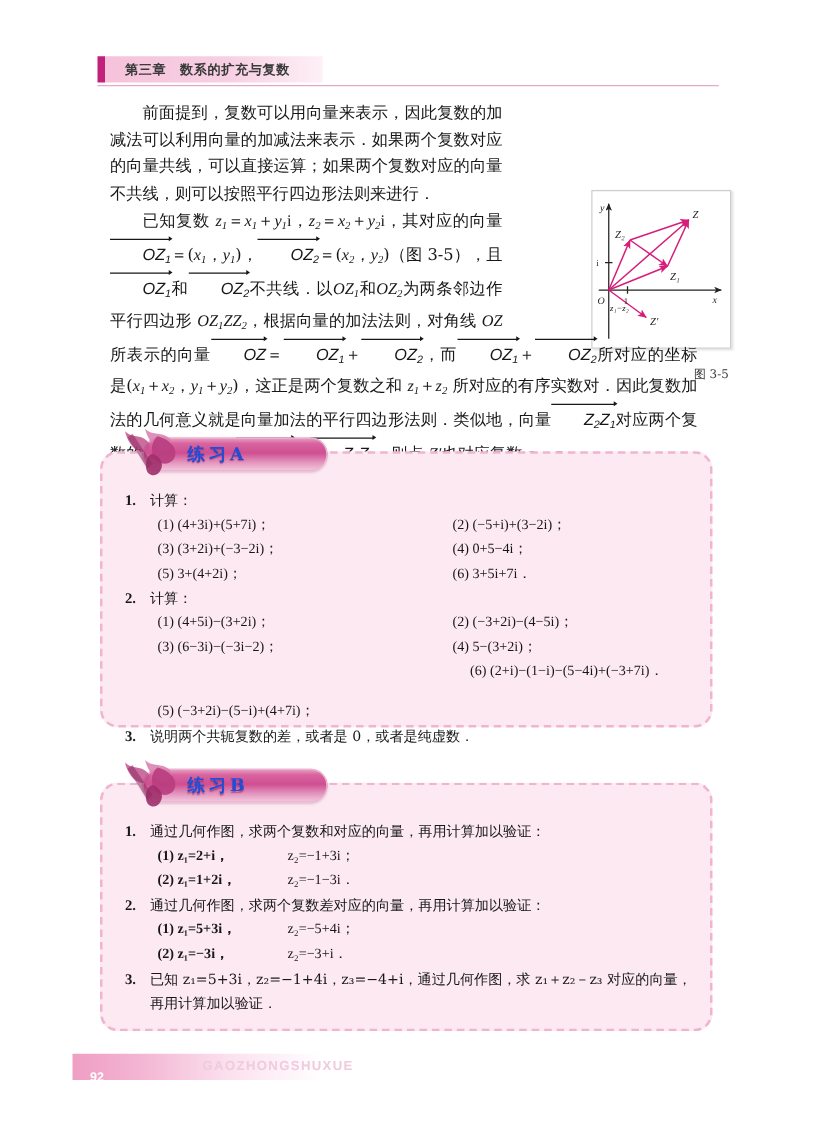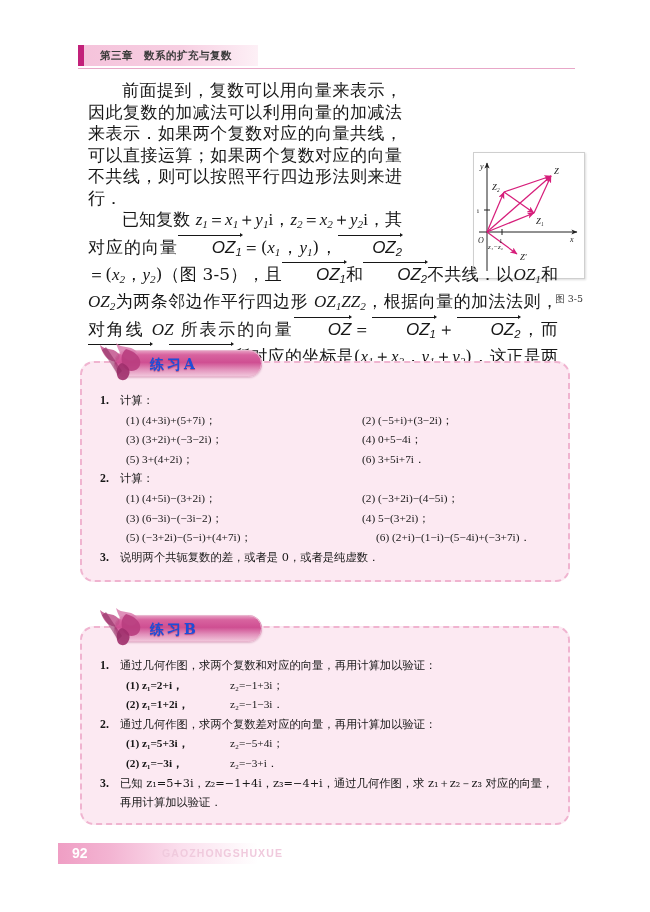--- a/index.html
+++ b/index.html
@@ -58,21 +58,21 @@
     height: 1px;
     background: #e8a7c8;
   }
 
   
   .body-text {
     position: absolute;
     left: 88px;
     top: 80px;
     width: 470px;
-    font-size: 17px;
+    font-size: 13px;
     line-height: 21.5px;
     text-align: justify;
     font-family: "DejaVu Serif", serif;
     color: #171717;
   }
   .body-text p { margin: 0; }
   .indent { text-indent: 2em; }
   .wrap-fig {
     float: right;
     width: 146px;
@@ -228,21 +228,21 @@
   .ex-head { display: block; }
   .sub-row {
     display: flex;
     padding-left: 6px;
   }
   .sub-col {
     font-family: "Liberation Serif", serif;
   }
   .sub-col.c1 { width: 236px; flex: 0 0 236px; }
   .sub-col.c2 { flex: 1 1 auto; }
-  .sub-row.wide .sub-col.c1 { width: 250px; flex: 0 0 250px; }
+  .sub-row.wide .sub-col.c1 { width: 250px; flex: 0 0 250px; margin-top: 32px; }
   .zcol1 { display: inline-block; width: 104px; font-weight: bold; }
 
   
   .footer {
     position: absolute;
     left: 58px;
     top: 843px;
     width: 510px;
     height: 22px;
   }
@@ -250,22 +250,22 @@
     position: absolute;
     left: 0;
     top: 0;
     width: 200px;
     height: 21px;
     background: linear-gradient(to right, #ef9ec4 0%, #f3b4d2 26%, #fbe0ee 62%, #ffffff 100%);
   }
   .footer-num {
     position: absolute;
     left: 14px;
-    top: 2px;
-    font-size: 14px;
+    top: 14px;
+    font-size: 10px;
     font-weight: bold;
     color: #ffffff;
     font-family: "Liberation Sans", sans-serif;
   }
   .footer-word {
     position: absolute;
     left: 104px;
     top: 4px;
     font-size: 10.5px;
     letter-spacing: 1.1px;

